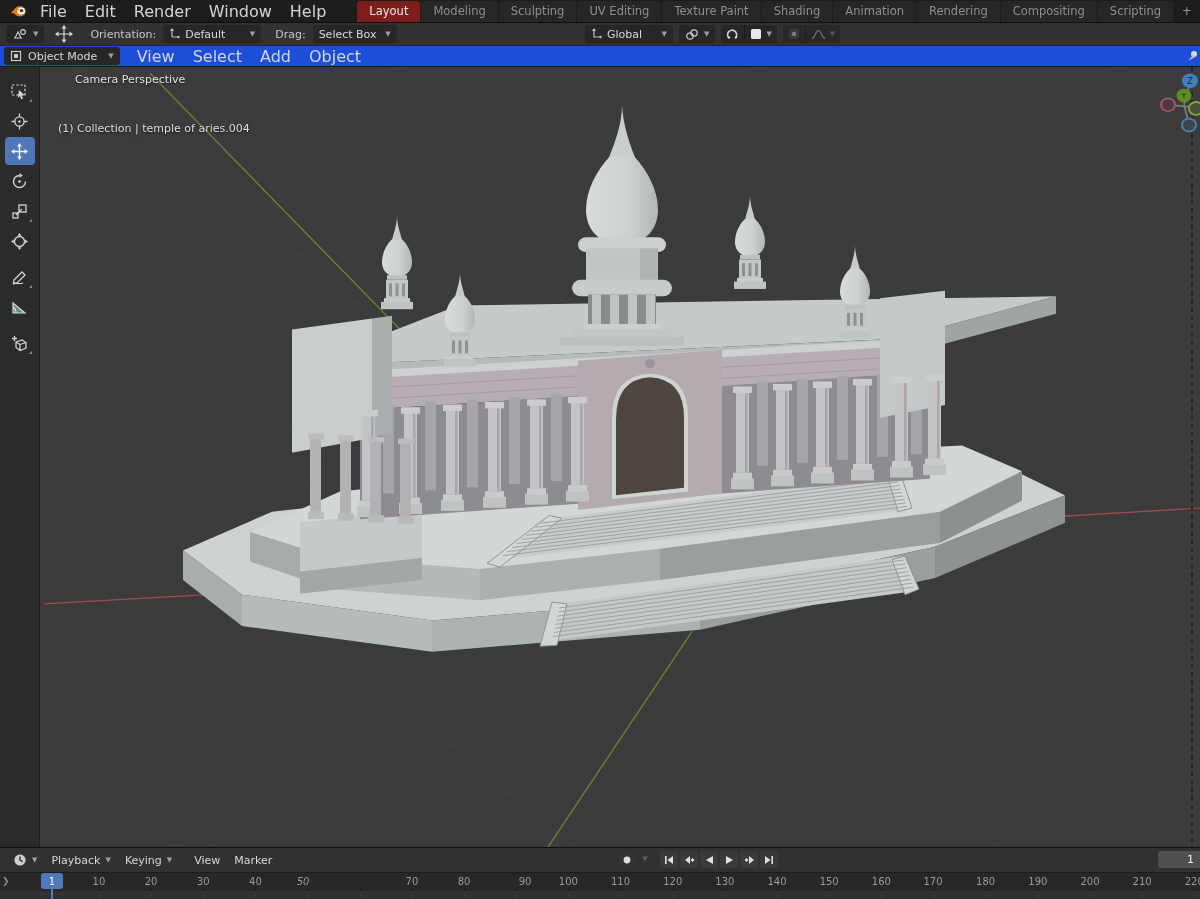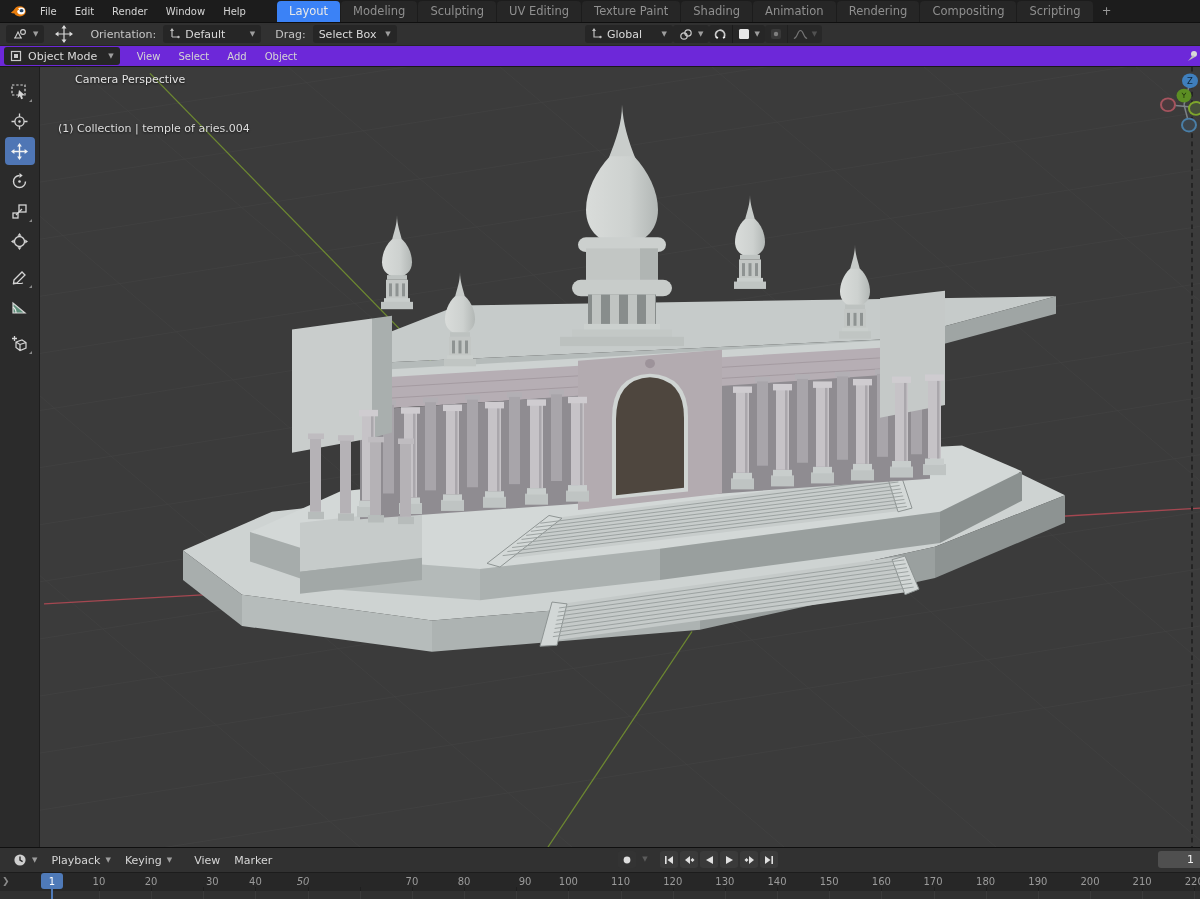--- a/index.html
+++ b/index.html
@@ -5,38 +5,38 @@
   * { box-sizing: border-box; }
   html,body { margin:0; padding:0; }
   body {
     width:1200px; height:899px; overflow:hidden; position:relative;
     background:#1c1c1c; font-family:"DejaVu Sans","Liberation Sans",sans-serif;
     -webkit-font-smoothing:antialiased; user-select:none;
   }
   
   .topbar { height:22px; background:#1c1c1c; display:flex; align-items:center; padding-left:6px; }
   .logo { width:17px; height:14px; margin:0 4px 0 4px; flex:none; }
-  .menu-item { font-size:10px; color:#d4d4d4; padding:3px 9px; border-radius:3px; }
+  .menu-item { font-size:16px; color:#d4d4d4; padding:3px 9px; border-radius:3px; }
   .tabs { display:flex; align-items:flex-end; height:22px; margin-left:22px; gap:1px; }
   .tab { font-size:11.5px; color:#8f8f8f; background:#262626; padding:3px 12px 4px; border-radius:4px 4px 0 0; white-space:nowrap; }
-  .tab.active { background:#3b82f6; color:#e8e8e8; }
+  .tab.active { background:#7f1d1d; color:#e8e8e8; }
   .tab.plus { background:transparent; color:#9a9a9a; padding:3px 8px 4px; }
   
   .toolsettings { height:23px; background:#313131; border-top:1px solid #0f0f0f; display:flex; align-items:center; padding:0 6px; position:relative; }
   .chip { background:#262626; border-radius:3px; height:18px; display:inline-flex; align-items:center; padding:0 6px; font-size:11px; color:#dadada; gap:5px; }
   .caret { font-size:7px; color:#9e9e9e; line-height:1; }
   .caret.dim { color:#5c5c5c; }
   .ts-label { font-size:11px; color:#c6c6c6; margin:0 7px; }
   .icon-btn { display:inline-flex; align-items:center; justify-content:center; }
-  .ts-right { position:absolute; left:585px; top:2px; display:flex; align-items:center; gap:0; }
+  .ts-right { position:absolute; left:585px; top:2px; display:flex; align-items:center; gap:6px; }
   .joined { display:inline-flex; border-radius:3px; overflow:hidden; }
   .joined > span { background:#262626; height:18px; display:inline-flex; align-items:center; padding:0 5px; gap:4px; }
   .joined > span + span { border-left:1px solid #1b1b1b; }
   
-  .vpheader { height:22px; background:#6d28d9; border-top:1px solid #262626; border-bottom:1px solid #191919; display:flex; align-items:center; padding:0 4px; position:relative; }
+  .vpheader { height:22px; background:#1d4ed8; border-top:1px solid #262626; border-bottom:1px solid #191919; display:flex; align-items:center; padding:0 4px; position:relative; }
   .vp-menus { display:flex; margin-left:8px; }
   .hdr-right-icon { position:absolute; right:0px; top:3px; }
   
   .main { position:relative; height:780px; background:#3b3b3b; }
   .scene { position:absolute; left:0; top:0; }
   .vp-overlay { position:absolute; color:#e3e3e3; font-size:11px; text-shadow:0 1px 2px rgba(0,0,0,.65); white-space:nowrap; }
   .ov1 { left:75px; top:6px; }
   .ov2 { left:58px; top:21px; color:#dedede;margin-top:34px; }
   
   .toolbar { position:absolute; left:0; top:0; width:40px; height:100%; background:#2b2b2b; border-right:1px solid #1e1e1e; padding-top:8px; }
@@ -601,21 +601,21 @@
           </svg>
         </span>
     </div>
     <span class="frame-field">1</span>
   </div>
   <div class="ruler" id="ruler">
       <span class="tick-label" style="left: 98.944px;">10</span>
       <span style="position: absolute; left: 98.944px; bottom: 0px; width: 1px; height: 4px; background: rgb(31, 31, 31);"></span>
       <span class="tick-label" style="left: 151.104px;">20</span>
       <span style="position: absolute; left: 151.104px; bottom: 0px; width: 1px; height: 4px; background: rgb(31, 31, 31);"></span>
-      <span class="tick-label" style="left: 203.264px; margin-left: 9px;">30</span>
+      <span class="tick-label" style="left: 203.264px;">30</span>
       <span style="position: absolute; left: 203.264px; bottom: 0px; width: 1px; height: 4px; background: rgb(31, 31, 31);"></span>
       <span class="tick-label" style="left: 255.424px;">40</span>
       <span style="position: absolute; left: 255.424px; bottom: 0px; width: 1px; height: 4px; background: rgb(31, 31, 31);"></span>
       <span class="tick-label" style="left: 303px; font-style: italic;">50</span>
       <span style="position: absolute; left: 307.584px; bottom: 0px; width: 1px; height: 4px; background: rgb(31, 31, 31);"></span>
       <span class="tick-label" style="left: 359.744px; margin-top: 40px;">60</span>
       <span style="position: absolute; left: 359.744px; bottom: 0px; width: 1px; height: 4px; background: rgb(31, 31, 31);"></span>
       <span class="tick-label" style="left: 411.904px;">70</span>
       <span style="position: absolute; left: 411.904px; bottom: 0px; width: 1px; height: 4px; background: rgb(31, 31, 31);"></span>
       <span class="tick-label" style="left: 464.064px;">80</span>

